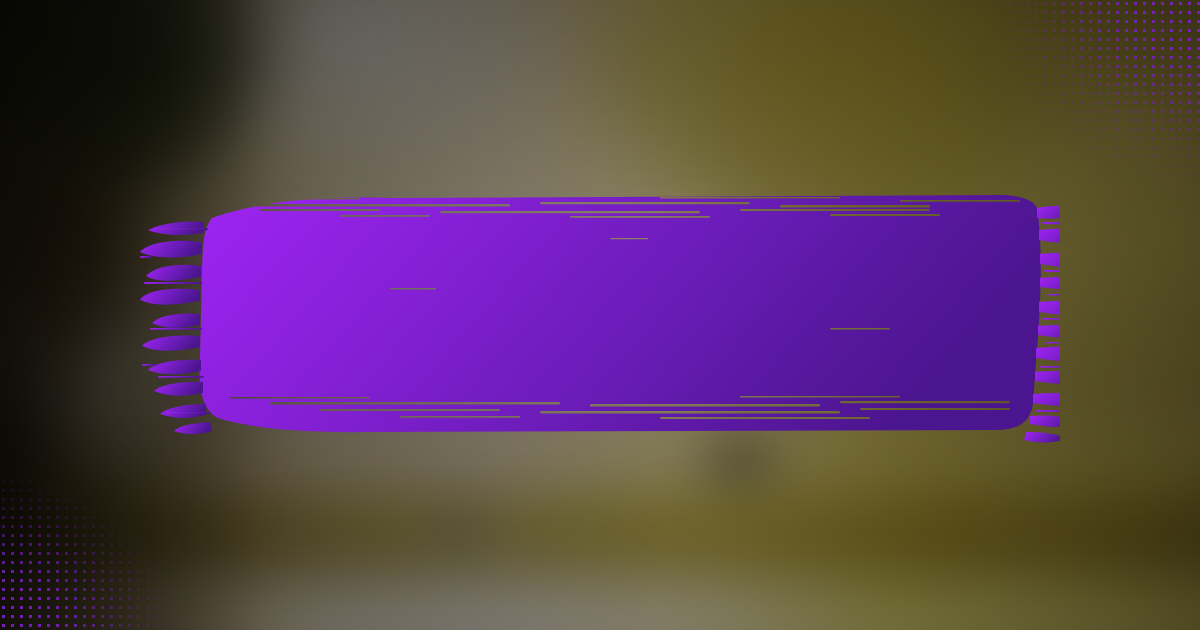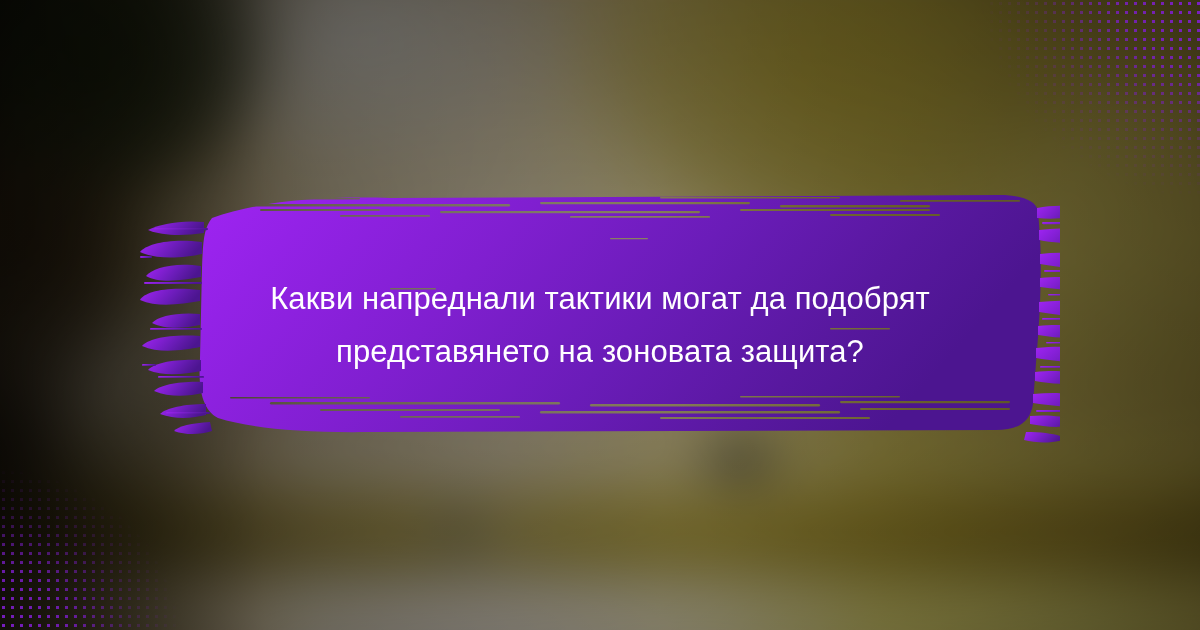--- a/index.html
+++ b/index.html
@@ -256,18 +256,14 @@
 
         <rect x="942" y="70" width="16" height="2" rx="1"></rect>
         <rect x="958" y="132" width="14" height="1.8" rx="0.9"></rect>
         <rect x="936" y="206" width="18" height="1.8" rx="0.9"></rect>
         <rect x="0" y="78" width="12" height="2" rx="1"></rect>
         <rect x="2" y="186" width="14" height="1.8" rx="0.9"></rect>
       </g>
     </svg>
   </div>
 
-  <div class="headline">
-    <span class="line">Какви напреднали тактики могат да подобрят</span>
-    <span class="line">представянето на зоновата защита?</span>
-  </div>
 
 </div>
 
 </body></html>

